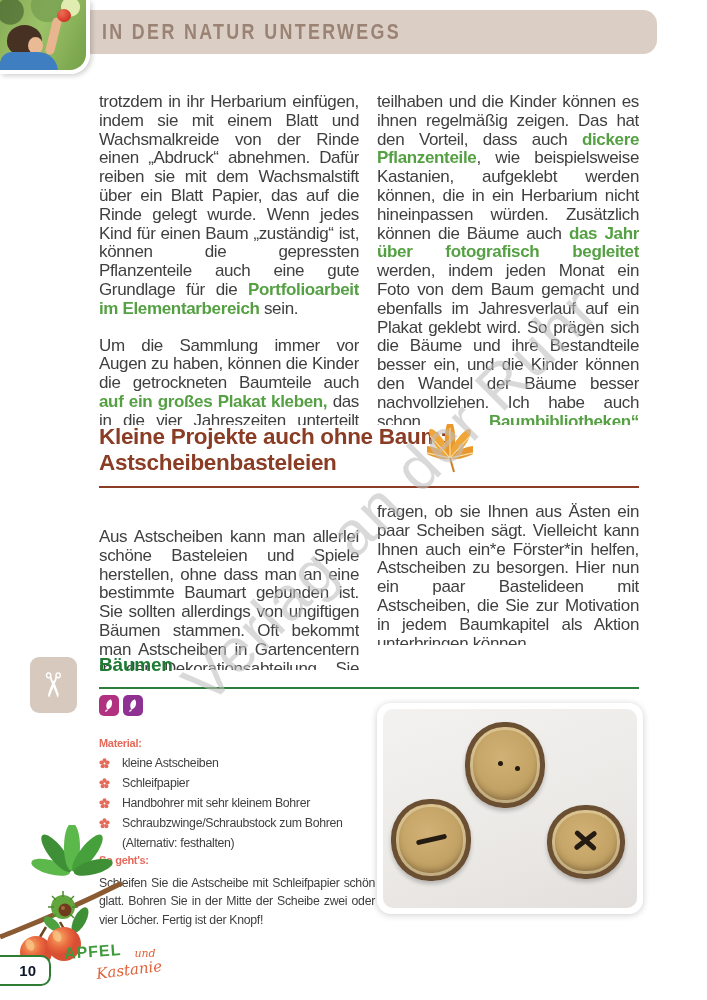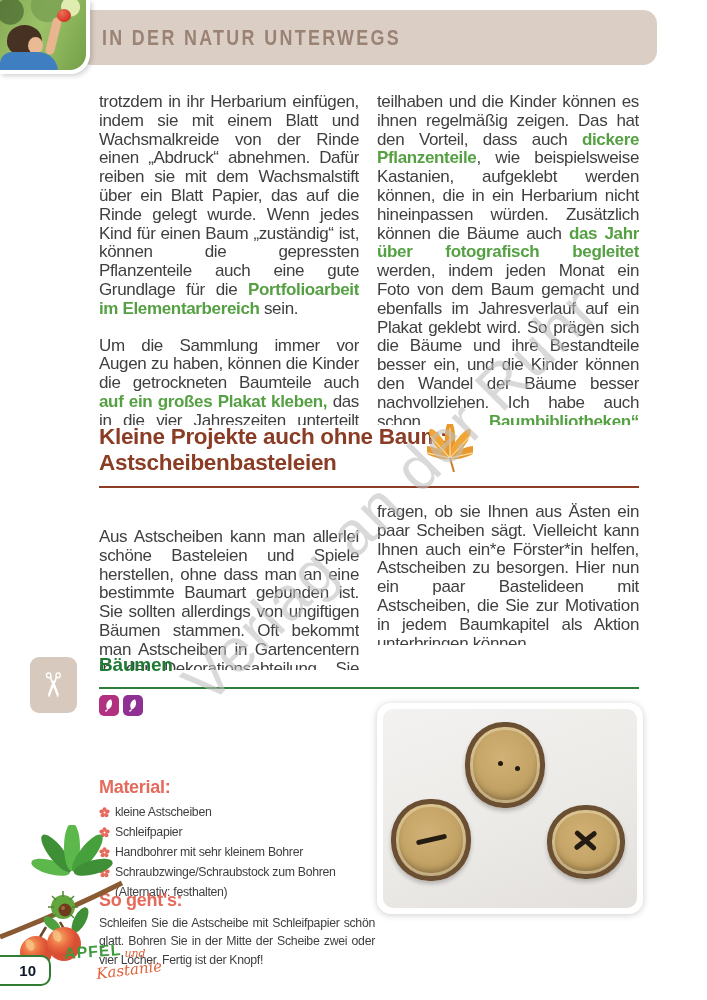--- a/index.html
+++ b/index.html
@@ -8,21 +8,21 @@
     --brick:#8a3c24; --dark-green:#1f7a33; --rule-green:#2f7d3b;
     --coral:#e56a5b; --magenta:#b13180; --purple:#8f3193;
     --watermark:#c0bfbf; --logo-green:#3f9a3c; --logo-orange:#e0633c;
   }
   *{margin:0;padding:0;box-sizing:border-box;}
   html,body{width:707px;height:1000px;}
   body{position:relative;background:#fff;font-family:"Liberation Sans",sans-serif;color:var(--body-text);overflow:hidden;}
   .abs{position:absolute;}
 
   
-  .band{left:78px;top:10px;width:579px;height:55px;background:var(--band-bg);border-radius:14px;display:flex;align-items:center;padding-left:24px;}
+  .band{left:78px;top:10px;width:579px;height:44px;background:var(--band-bg);border-radius:14px;display:flex;align-items:center;padding-left:24px;}
   .band-title{color:var(--band-text);font-weight:bold;font-size:19px;letter-spacing:2.5px;transform:scaleY(1.18) scaleX(.94);transform-origin:left center;white-space:nowrap;}
 
   
   .hero{left:0;top:0;width:90px;height:74px;border-right:4px solid #fff;border-bottom:4px solid #fff;border-bottom-right-radius:20px;overflow:hidden;z-index:5;box-shadow:2px 2px 5px rgba(0,0,0,.18);
     background:
       radial-gradient(circle at 82% 10%, rgba(233,242,186,.9) 0 9px, transparent 10px),
       radial-gradient(circle at 12% 16%, rgba(52,82,36,.55) 0 13px, transparent 14px),
       radial-gradient(circle at 55% 8%, rgba(120,160,80,.8) 0 16px, transparent 17px),
       linear-gradient(115deg,#86ab55,#9cc268 45%,#74a048);}
   .hero .apple{position:absolute;left:57px;top:9px;width:14px;height:13px;border-radius:50%;background:radial-gradient(circle at 35% 30%,#ef6e55,#d33527 70%,#a92418);}
@@ -48,43 +48,43 @@
   
   .scissor-box{left:30px;top:657px;width:47px;height:56px;background:#d7c9bd;border-radius:9px;display:flex;align-items:center;justify-content:center;}
   .scissor-box span{color:#fff;font-size:34px;transform:rotate(90deg);line-height:1;}
   .h3{left:99px;top:654px;color:var(--dark-green);font-weight:bold;font-size:19px;letter-spacing:-.2px;}
   .rule-green{left:99px;top:687px;width:540px;height:2px;background:var(--rule-green);}
   .badge{top:695px;width:20px;height:21px;border-radius:5px;display:flex;align-items:center;justify-content:center;}
   .badge.m{left:99px;background:var(--magenta);}
   .badge.p{left:123px;background:var(--purple);}
 
   .materials{left:99px;top:737px;width:272px;font-size:12.3px;letter-spacing:-.3px;}
-  .materials .label, .steps .label{color:var(--coral);font-weight:bold;font-size:18px;margin-bottom:4px;margin-top:40px;}
+  .materials .label, .steps .label{color:var(--coral);font-weight:bold;font-size:11px;margin-bottom:4px;}
   .materials ul{list-style:none;}
-  .materials li{display:flex;gap:5px;line-height:20px;align-items:flex-start;}
+  .materials li{display:flex;gap:12px;line-height:20px;align-items:flex-start;}
   .materials li .flower{flex:0 0 11px;margin-top:5px;}
   .steps{left:99px;top:851px;width:276px;font-size:12.3px;line-height:18.6px;letter-spacing:-.3px;text-align:justify;}
 
   
   .card{left:377px;top:703px;width:266px;height:211px;background:#fff;border-radius:14px;box-shadow:0 1px 7px rgba(0,0,0,.20);padding:6px;}
   .photo{position:relative;width:100%;height:100%;border-radius:10px;overflow:hidden;background:linear-gradient(160deg,#f4f2f0 0%,#eceae7 55%,#e2dfdc 100%);}
   .disc{position:absolute;border-radius:48%;background:radial-gradient(circle at 45% 40%,#d2b176,#c3a365 55%,#ab8c54);border:5px solid #6a4f33;
     box-shadow:inset 0 0 0 3px rgba(236,221,181,.55), inset 0 -5px 7px rgba(60,40,20,.4), 0 3px 4px rgba(0,0,0,.22);}
   .disc .hole{position:absolute;width:5px;height:5px;border-radius:50%;background:#231a10;}
   .stitch{position:absolute;background:#241b12;border-radius:3px;}
 
   
   .watermark{left:390px;top:495px;transform:translate(-50%,-50%) rotate(-45deg);font-size:62px;color:var(--watermark);opacity:.58;letter-spacing:2px;white-space:nowrap;z-index:9;pointer-events:none;}
 
   
   .pagepill{left:-26px;top:955px;width:77px;height:31px;background:#fff;border:2.5px solid #2e7d32;border-radius:10px;display:flex;align-items:center;justify-content:flex-end;padding-right:13px;z-index:6;}
   .pagepill span{color:#0f172a;font-weight:bold;font-size:15px;}
   .logo{left:64px;top:943px;width:130px;z-index:6;}
   .logo .l1{color:var(--logo-green);font-weight:bold;font-size:16px;letter-spacing:1px;transform:rotate(-4deg);display:inline-block;}
-  .logo .and{color:var(--logo-orange);font-style:italic;font-size:11px;font-family:"DejaVu Serif",serif;margin-left:3px;}
+  .logo .and{color:var(--logo-orange);font-style:italic;font-size:11px;font-family:"DejaVu Serif",serif;margin-left:13px;}
   .logo .l2{color:var(--logo-orange);font-style:italic;font-size:15px;font-family:"DejaVu Serif",serif;display:block;margin-left:32px;margin-top:-2px;transform:rotate(-7deg);}
   .deco{left:0;top:825px;z-index:4;}
 </style>
 </head>
 <body>
 
 <div class="abs band">
   <div class="band-title">IN DER NATUR UNTERWEGS</div>
 </div>
 

